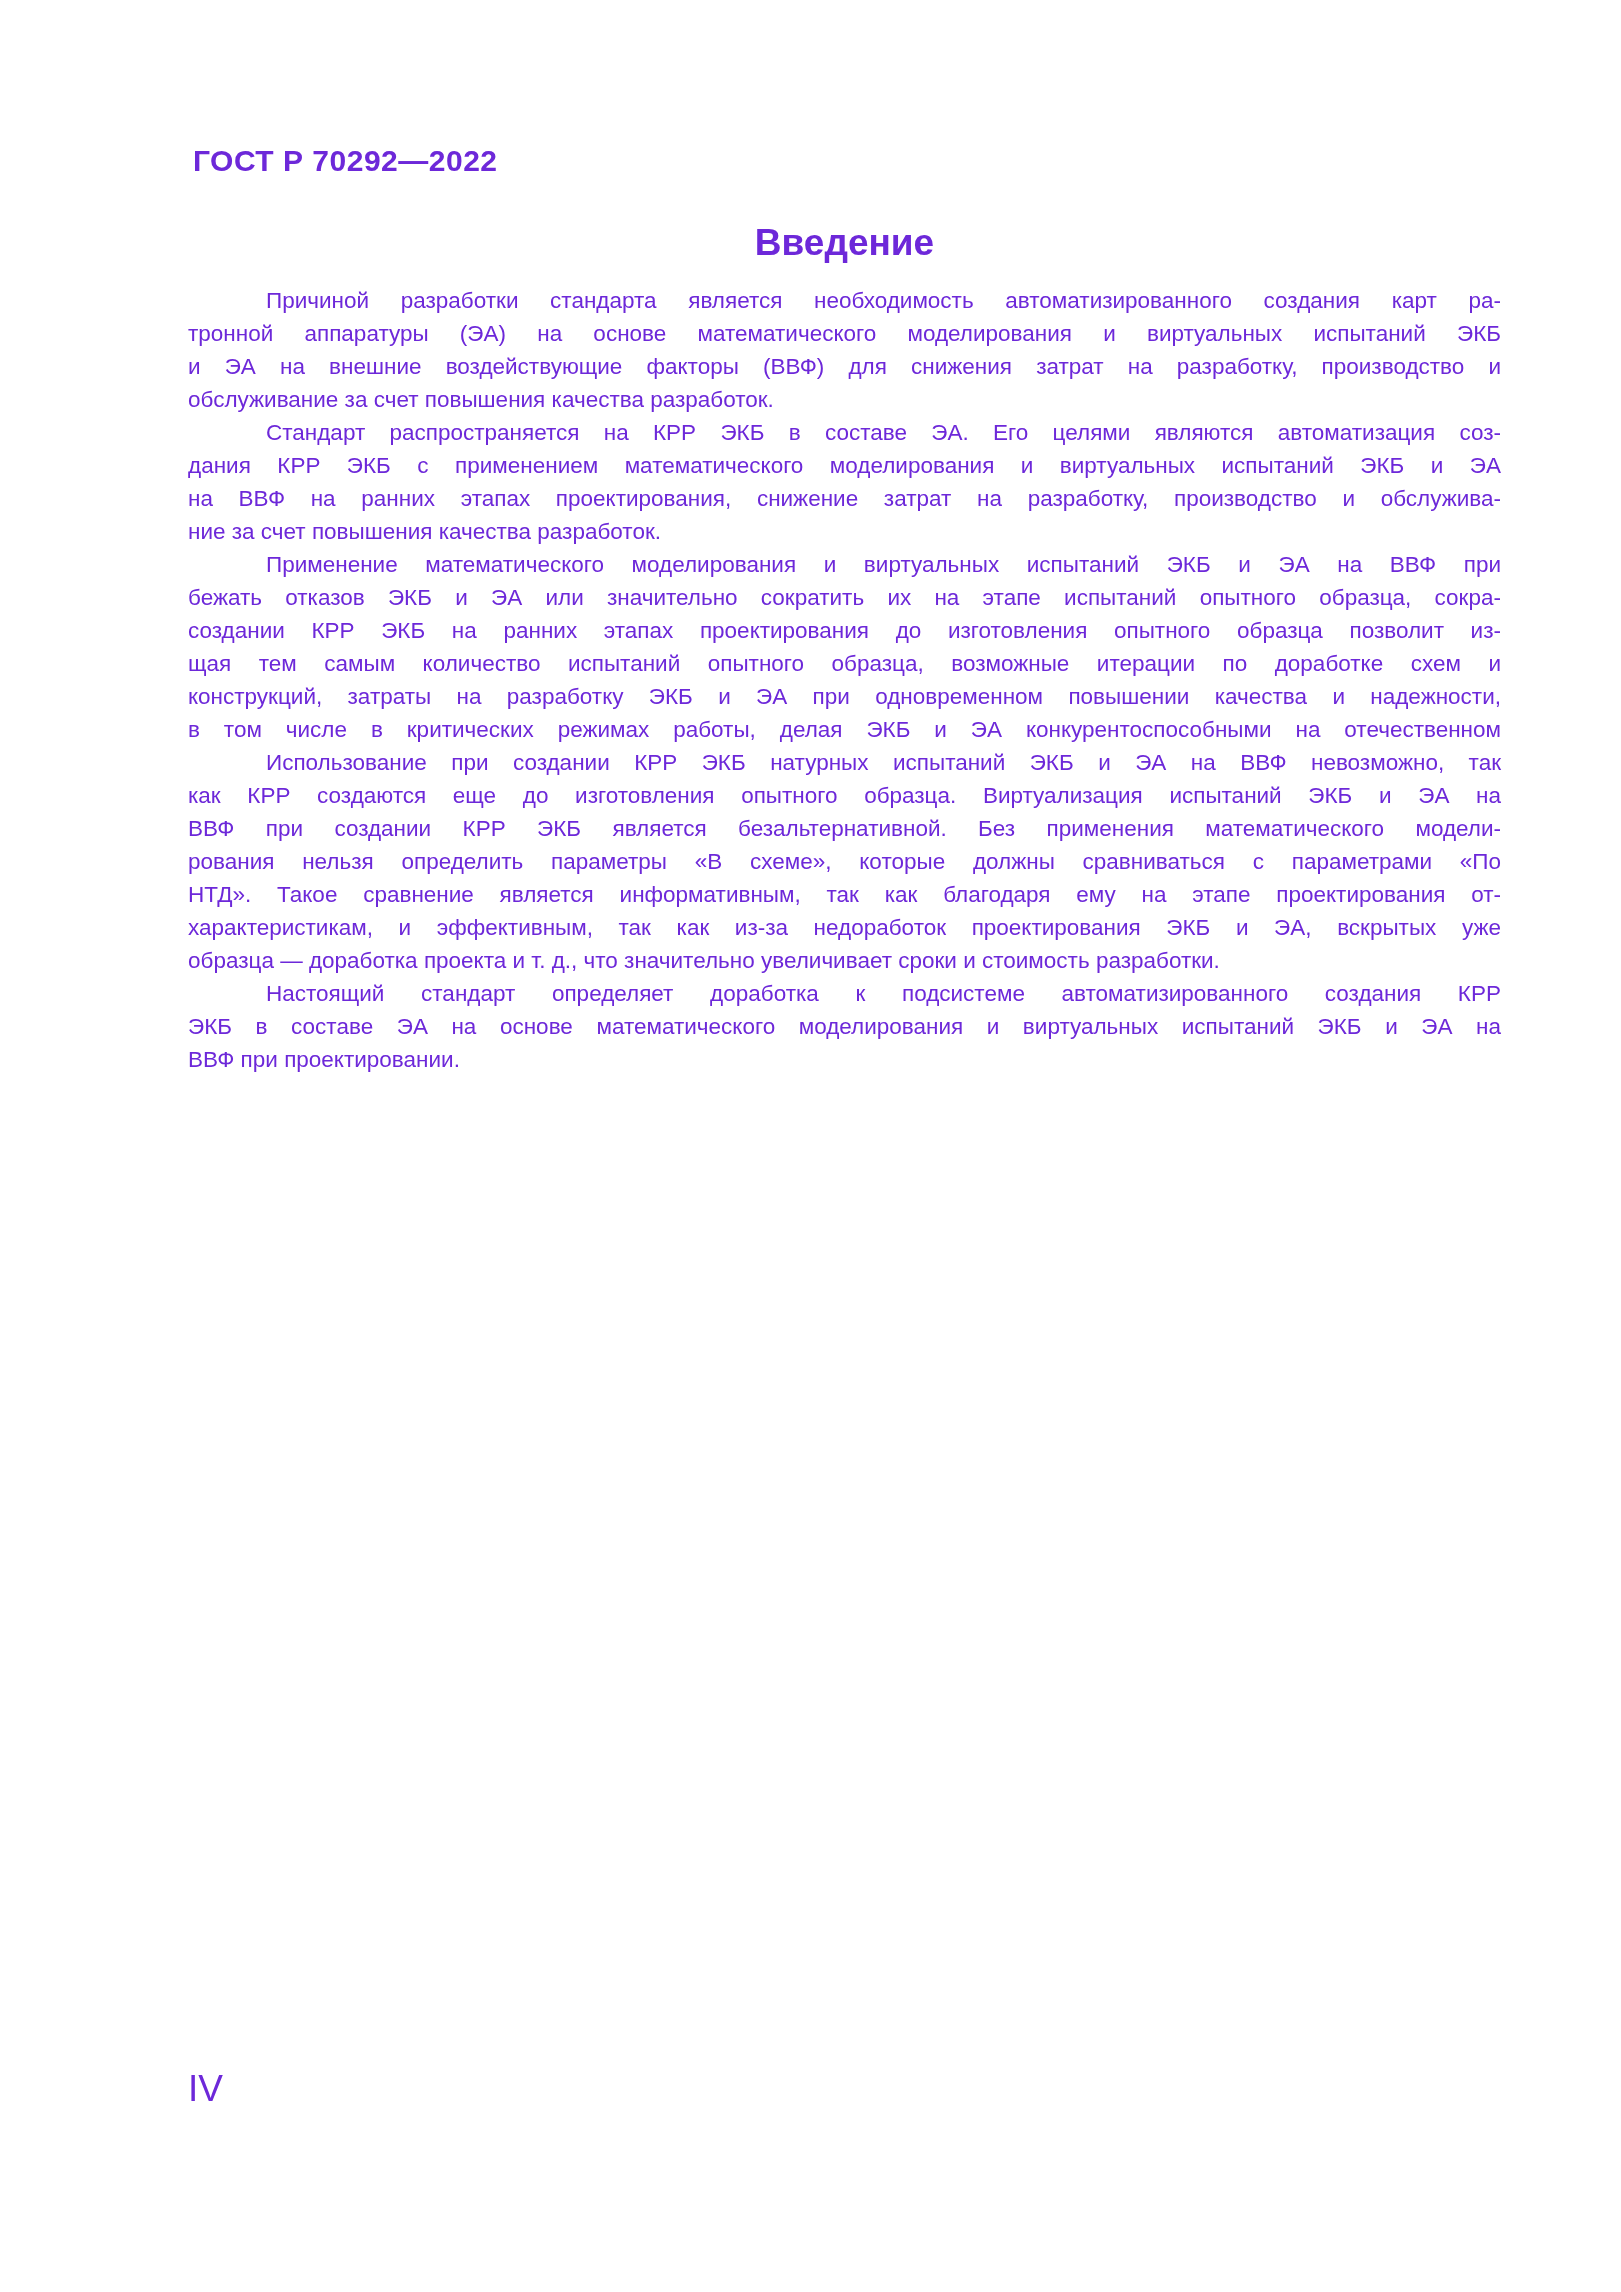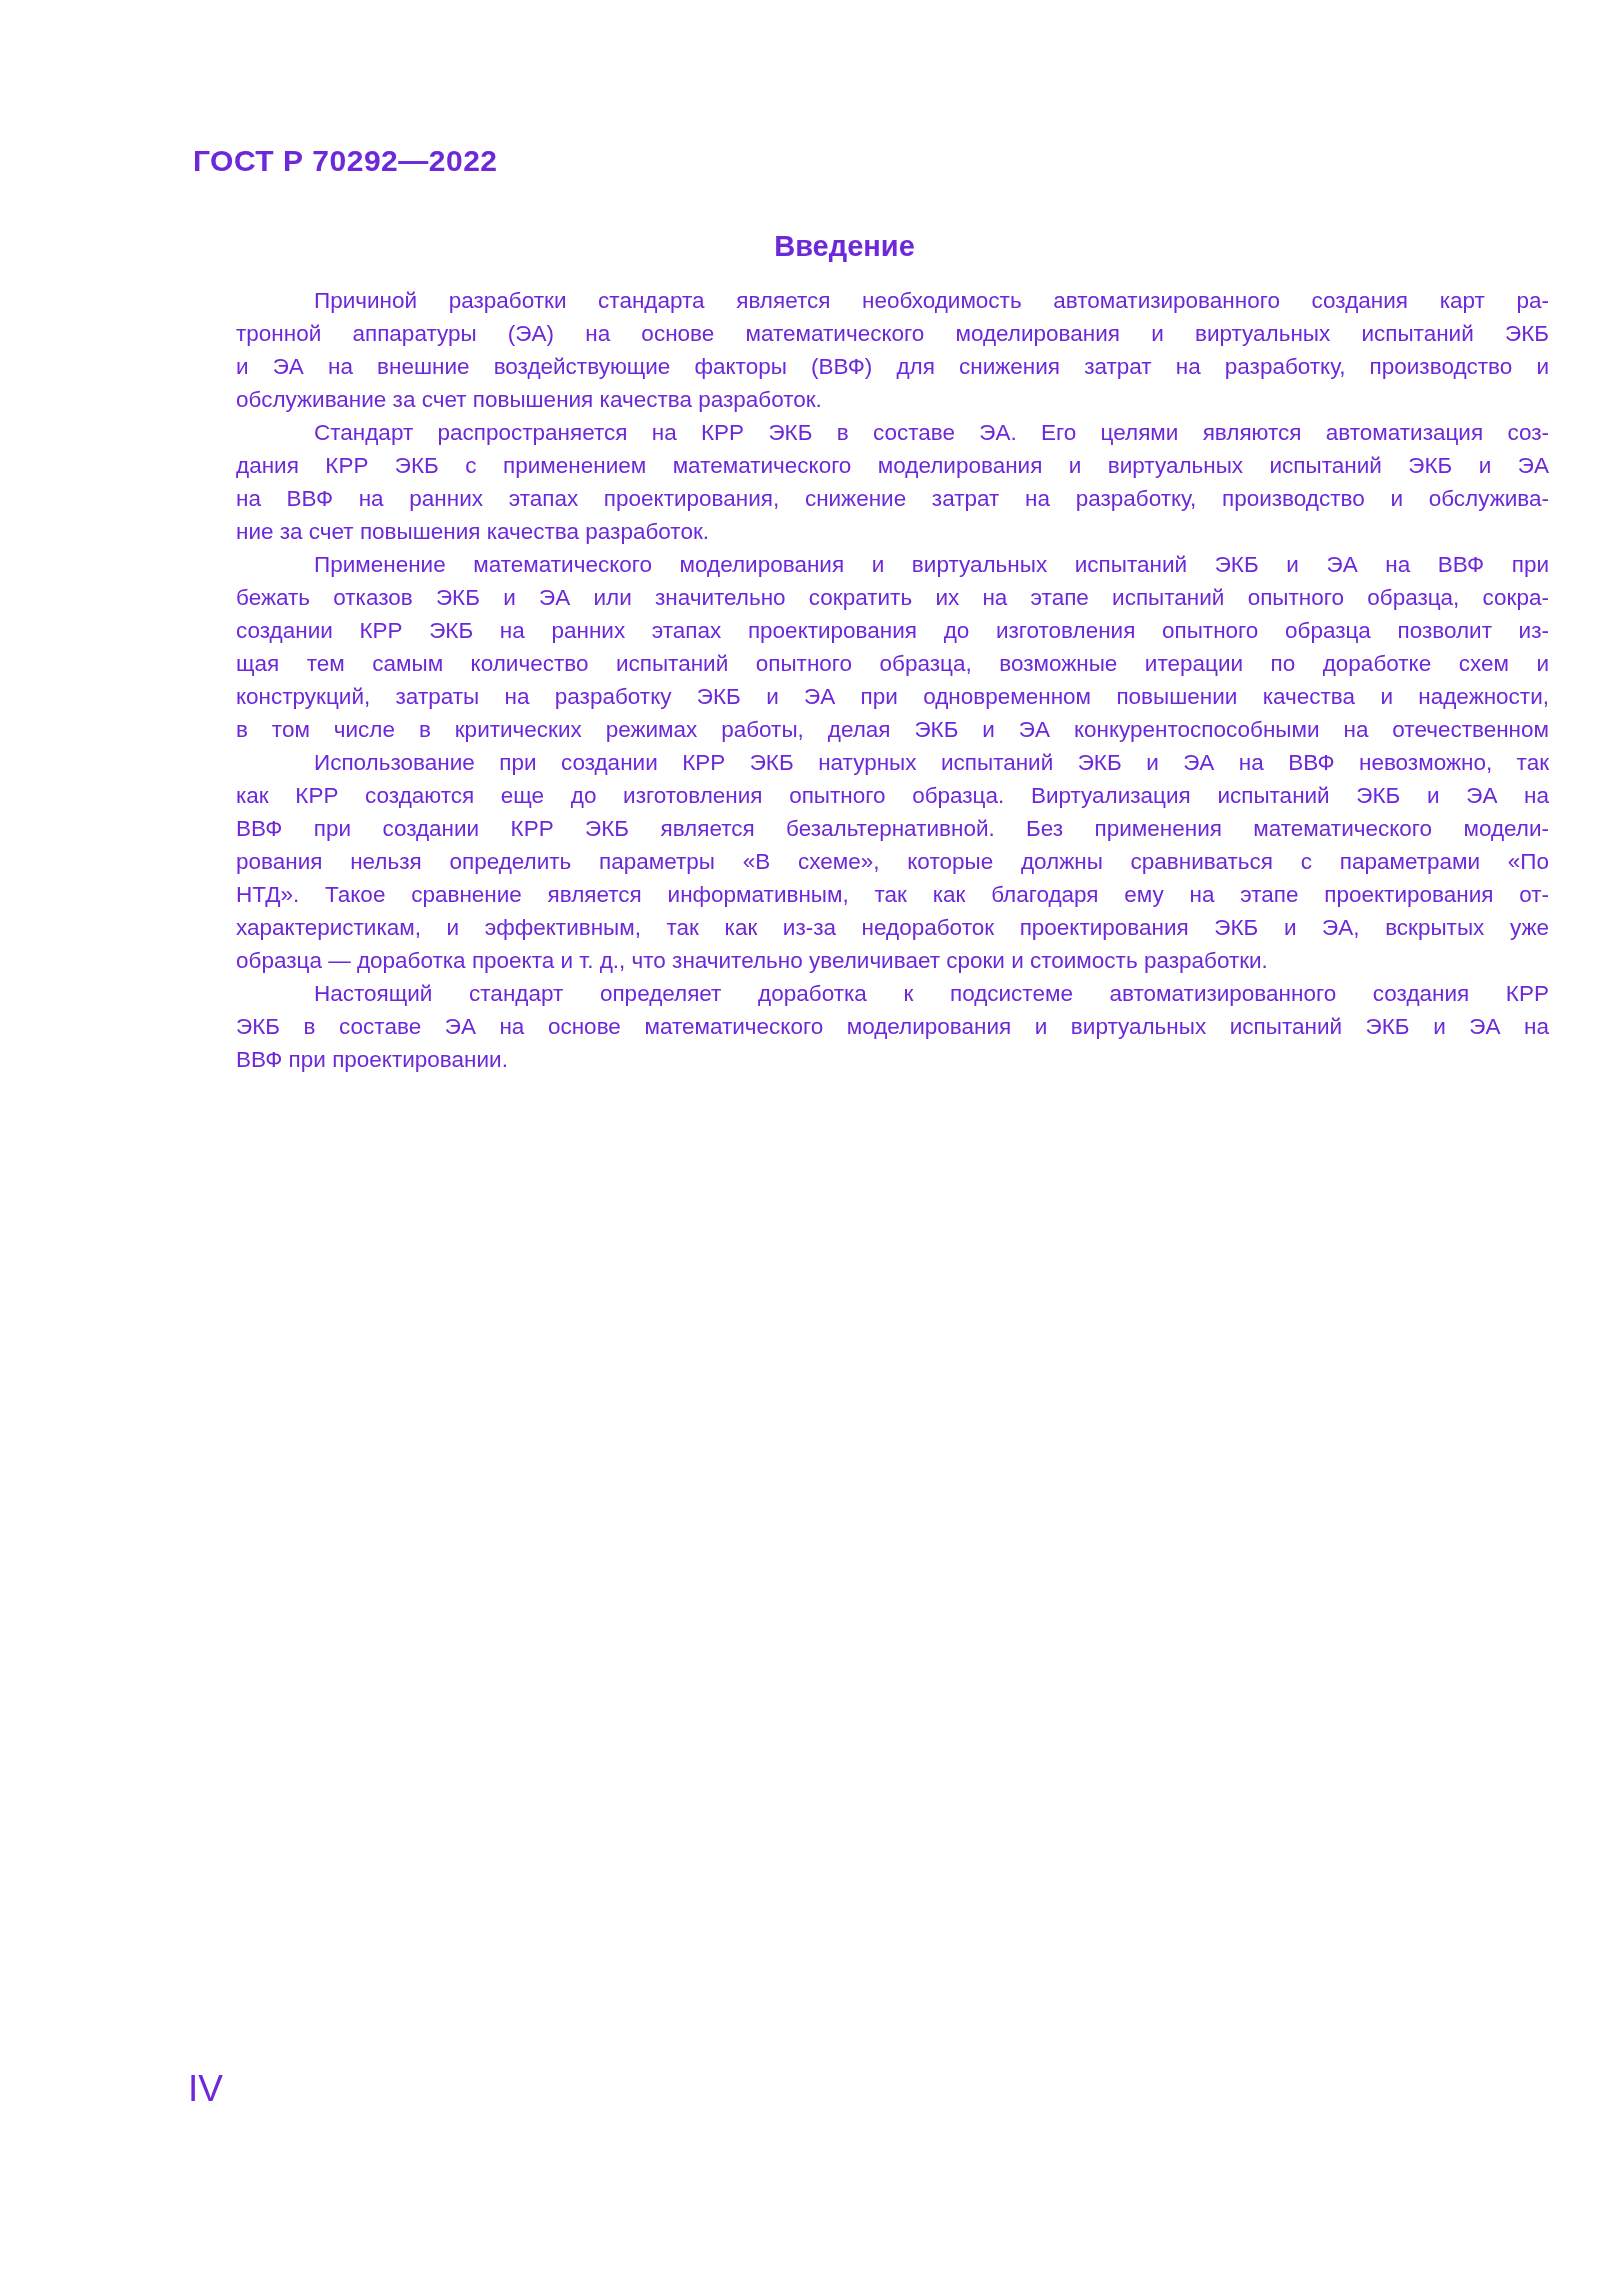--- a/index.html
+++ b/index.html
@@ -23,36 +23,35 @@
     top: 146px;
     font-size: 30px;
     font-weight: bold;
     line-height: 1;
     letter-spacing: 0.5px;
     white-space: nowrap;
   }
   .doc-title {
     position: absolute;
     left: 188px;
-    top: 232px;
+    top: 224px;
     width: 1313px;
     margin: 0;
-    font-size: 29px;
+    font-size: 37px;
     font-weight: bold;
     line-height: 1;
     text-align: center;
   }
   .body-text {
     position: absolute;
     left: 188px;
     top: 284px;
     width: 1313px;
     font-size: 22.5px;
     line-height: 33px;
-    margin-left: 48px;
   }
   .para { margin: 0; }
   .para .line {
     text-align: justify;
     text-align-last: justify;
   }
   .para .line.first { text-indent: 78px; }
   .para .line.last  { text-align-last: left; }
   .page-number {
     position: absolute;

